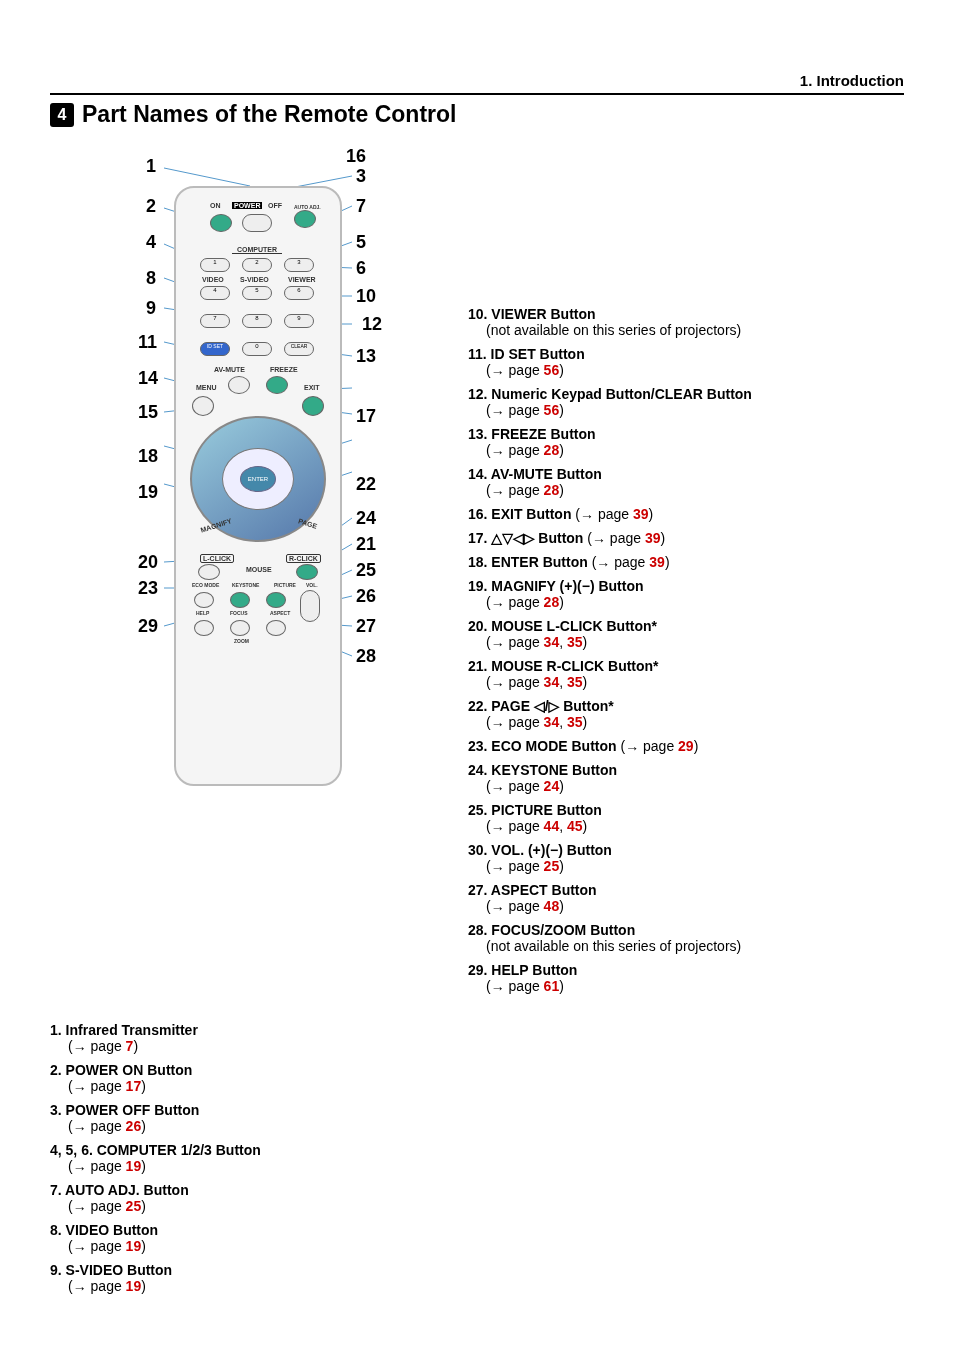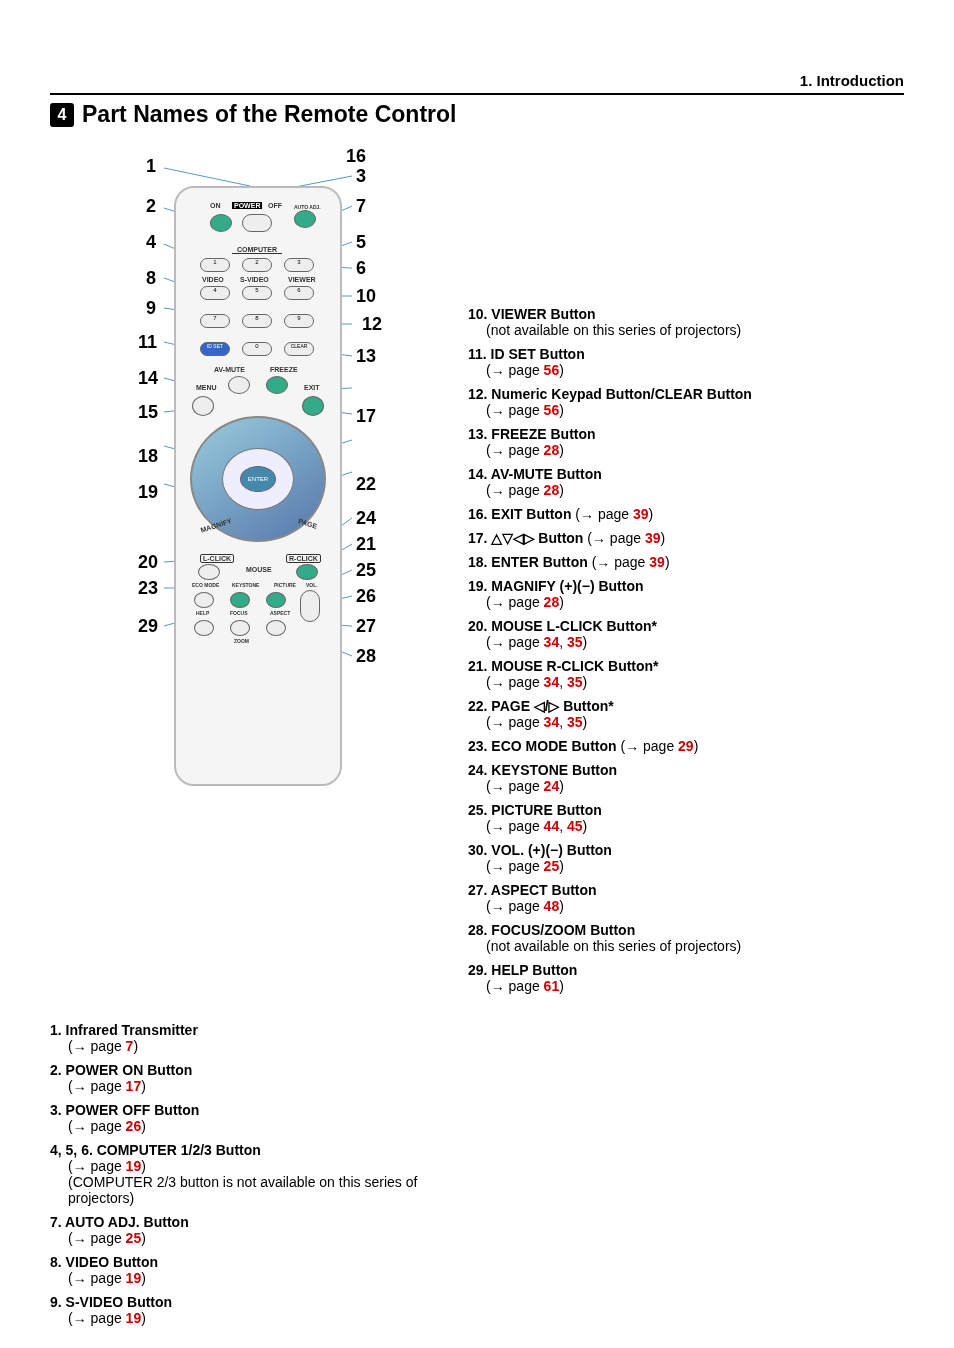--- a/index.html
+++ b/index.html
@@ -251,21 +251,20 @@
         <div class="item-head"><span>2.	</span><span>POWER ON Button</span></div>
         <div class="item-sub">(<span class="arrow">→ page </span><a class="link">17</a>)</div>
       </div>
       <div class="item">
         <div class="item-head"><span>3.	</span><span>POWER OFF Button</span></div>
         <div class="item-sub">(<span class="arrow">→ page </span><a class="link">26</a>)</div>
       </div>
       <div class="item">
         <div class="item-head"><span>4, 5, 6.	</span><span>COMPUTER 1/2/3 Button</span></div>
         <div class="item-sub">(<span class="arrow">→ page </span><a class="link">19</a>)</div>
-        <div class="item-sub">(COMPUTER 2/3 button is not available on this series of projectors)</div>
       </div>
       <div class="item">
         <div class="item-head"><span>7.	</span><span>AUTO ADJ. Button</span></div>
         <div class="item-sub">(<span class="arrow">→ page </span><a class="link">25</a>)</div>
       </div>
       <div class="item">
         <div class="item-head"><span>8.	</span><span>VIDEO Button</span></div>
         <div class="item-sub">(<span class="arrow">→ page </span><a class="link">19</a>)</div>
       </div>
       <div class="item">

